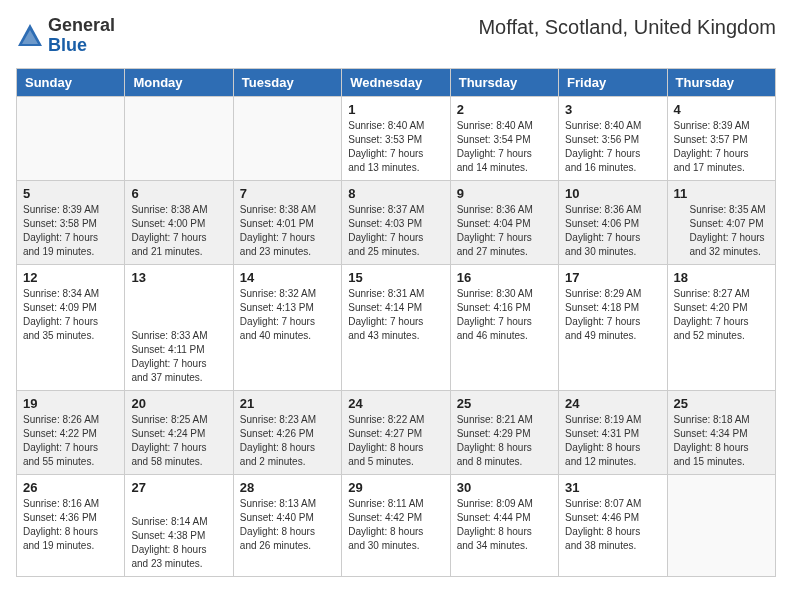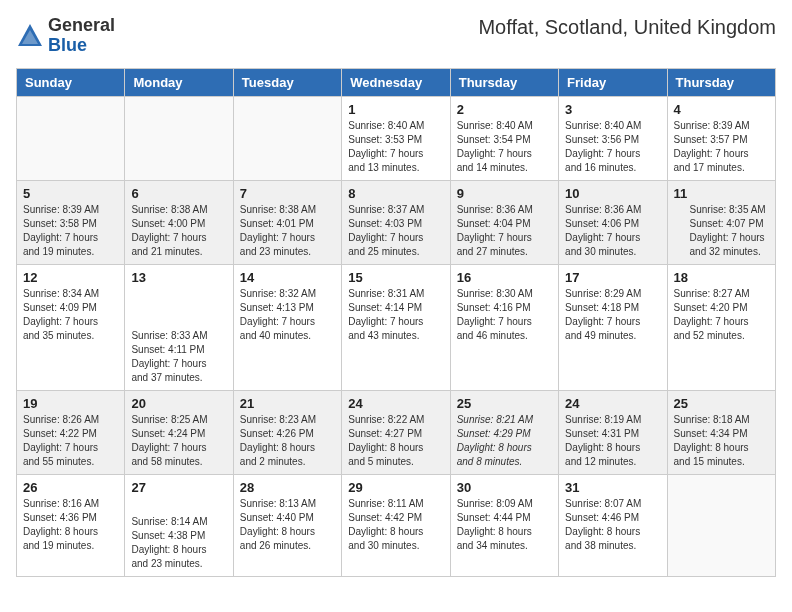--- a/index.html
+++ b/index.html
@@ -277,21 +277,21 @@
         </td>
         <td>
           <span class="day-number">24</span>
           <div class="day-info" style="white-space: pre-line;">Sunrise: 8:22 AM
 Sunset: 4:27 PM
 Daylight: 8 hours
 and 5 minutes.</div>
         </td>
         <td>
           <span class="day-number">25</span>
-          <div class="day-info" style="white-space: pre-line; font-style: italic;">Sunrise: 8:21 AM
+          <div class="day-info" style="white-space: pre-line;">Sunrise: 8:21 AM
 Sunset: 4:29 PM
 Daylight: 8 hours
 and 8 minutes.</div>
         </td>
         <td>
           <span class="day-number">24</span>
           <div class="day-info" style="white-space: pre-line;">Sunrise: 8:19 AM
 Sunset: 4:31 PM
 Daylight: 8 hours
 and 12 minutes.</div>

